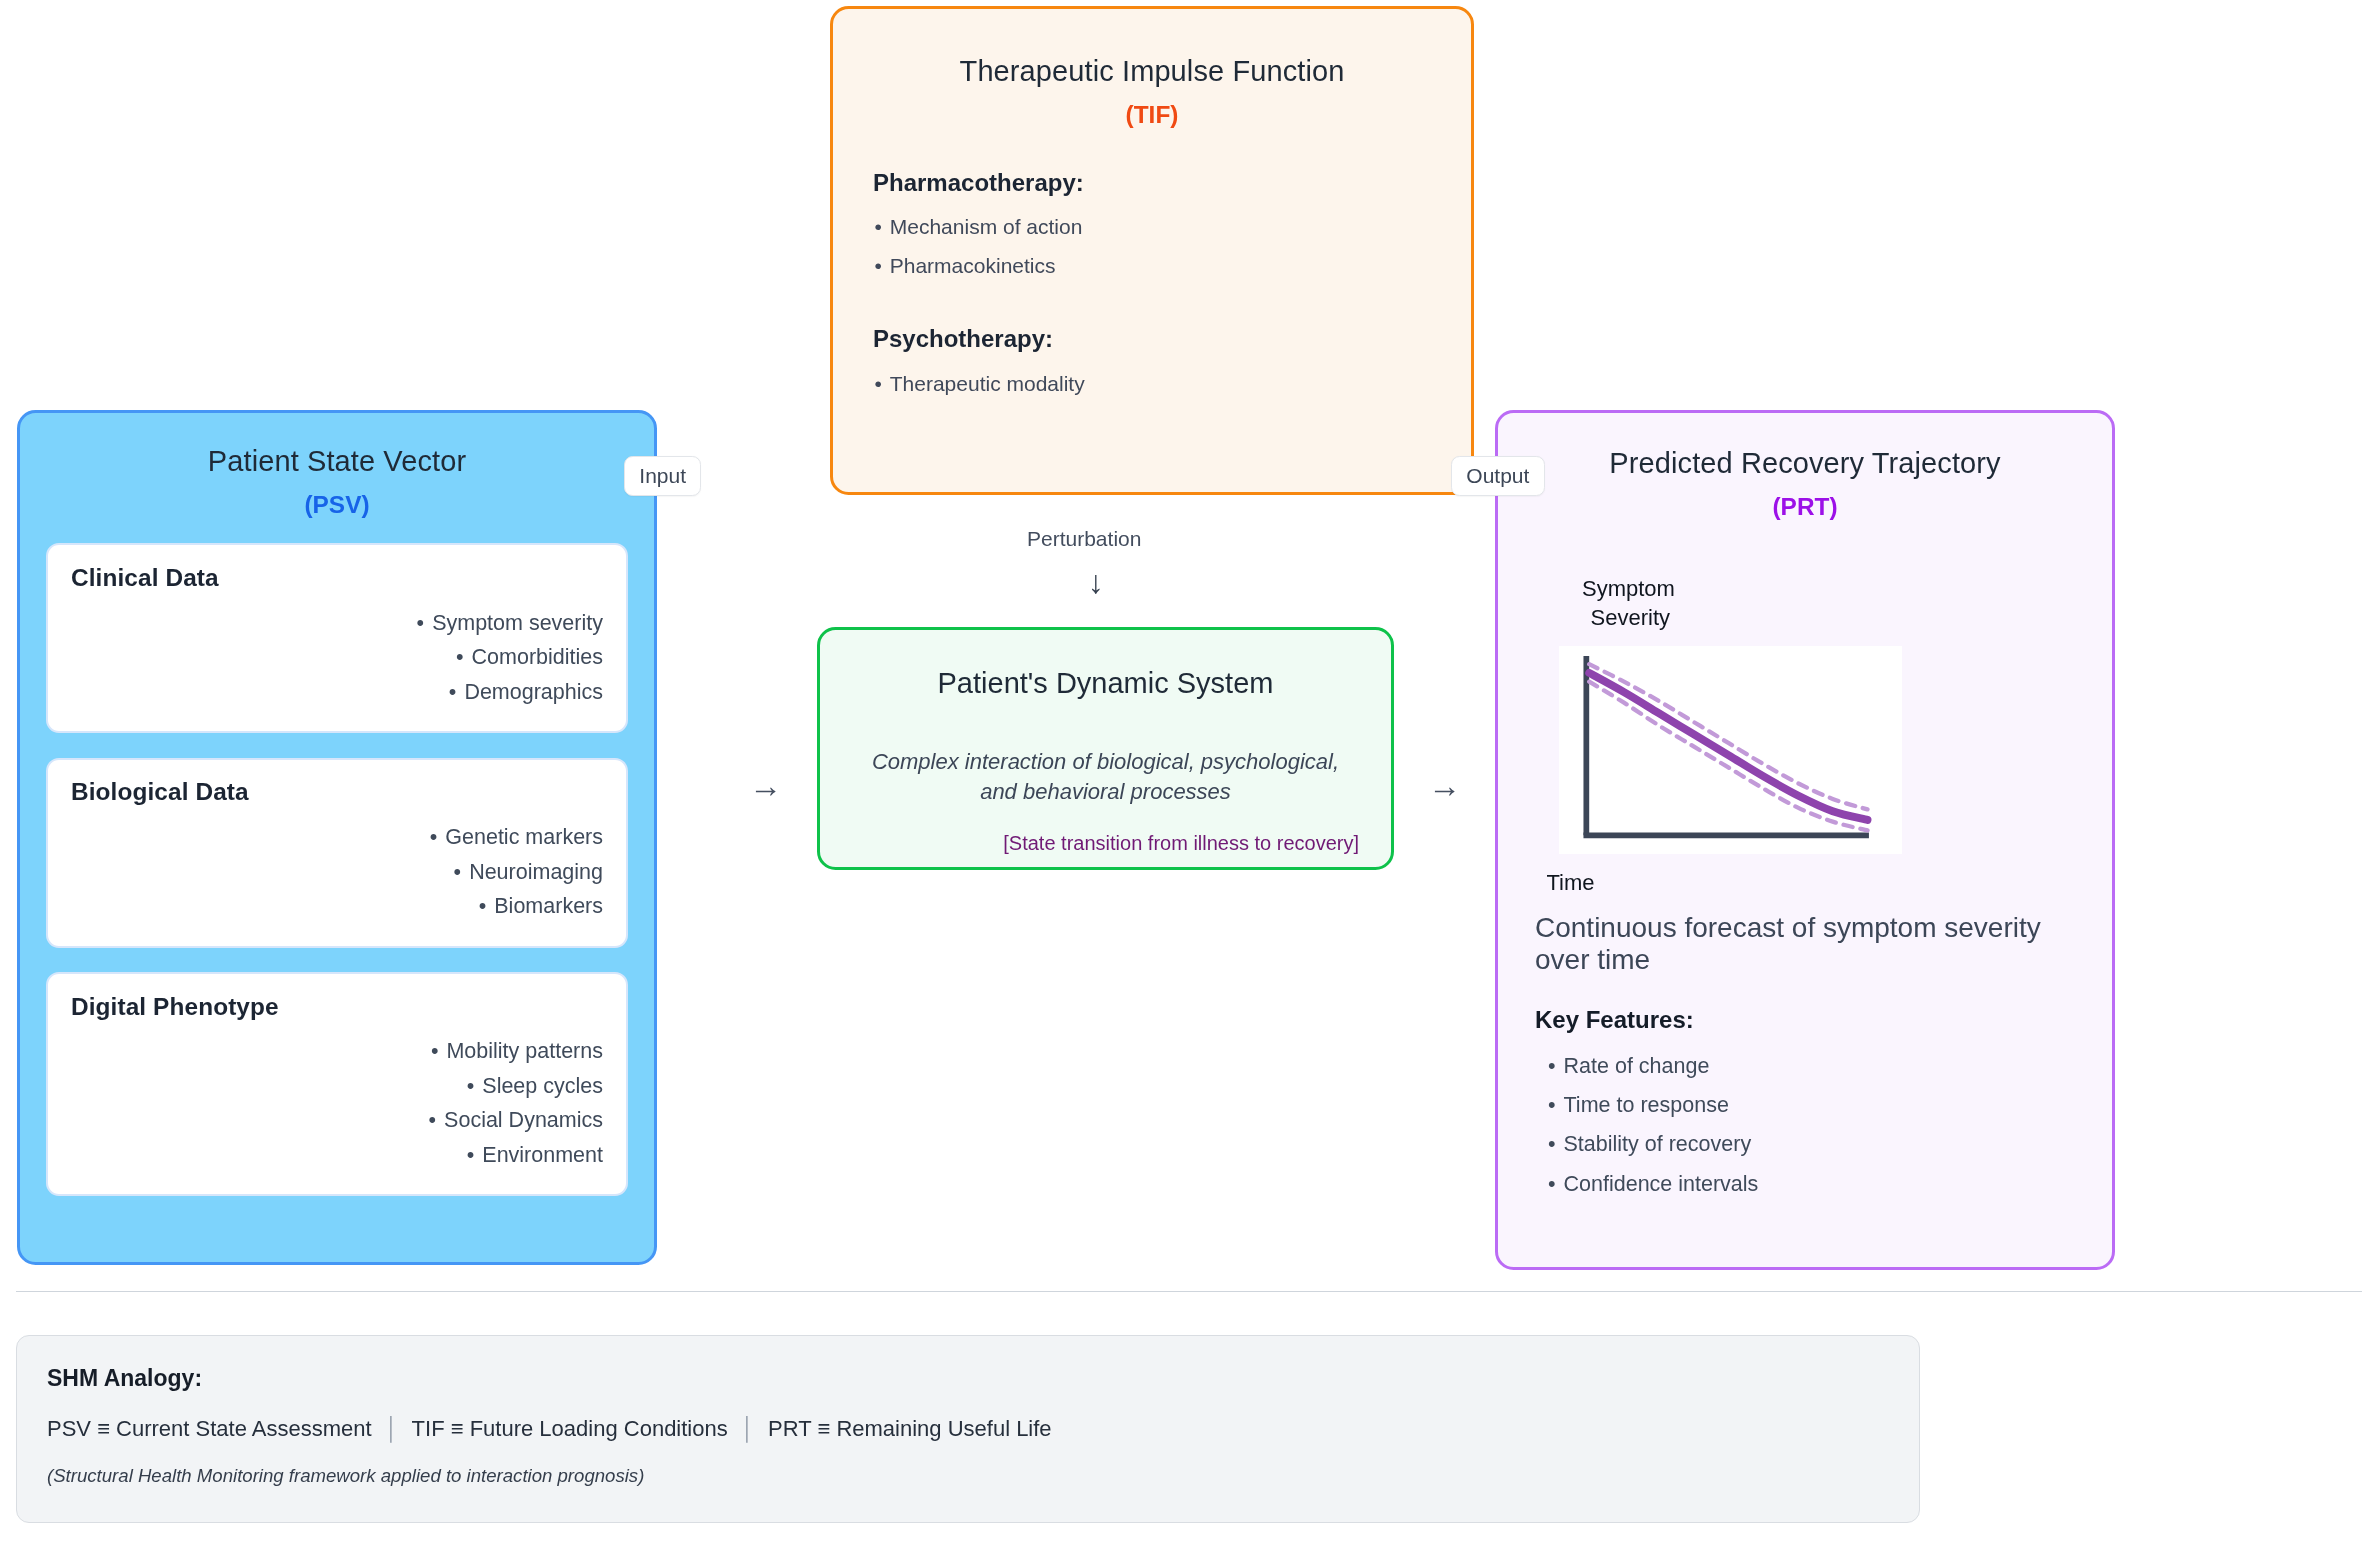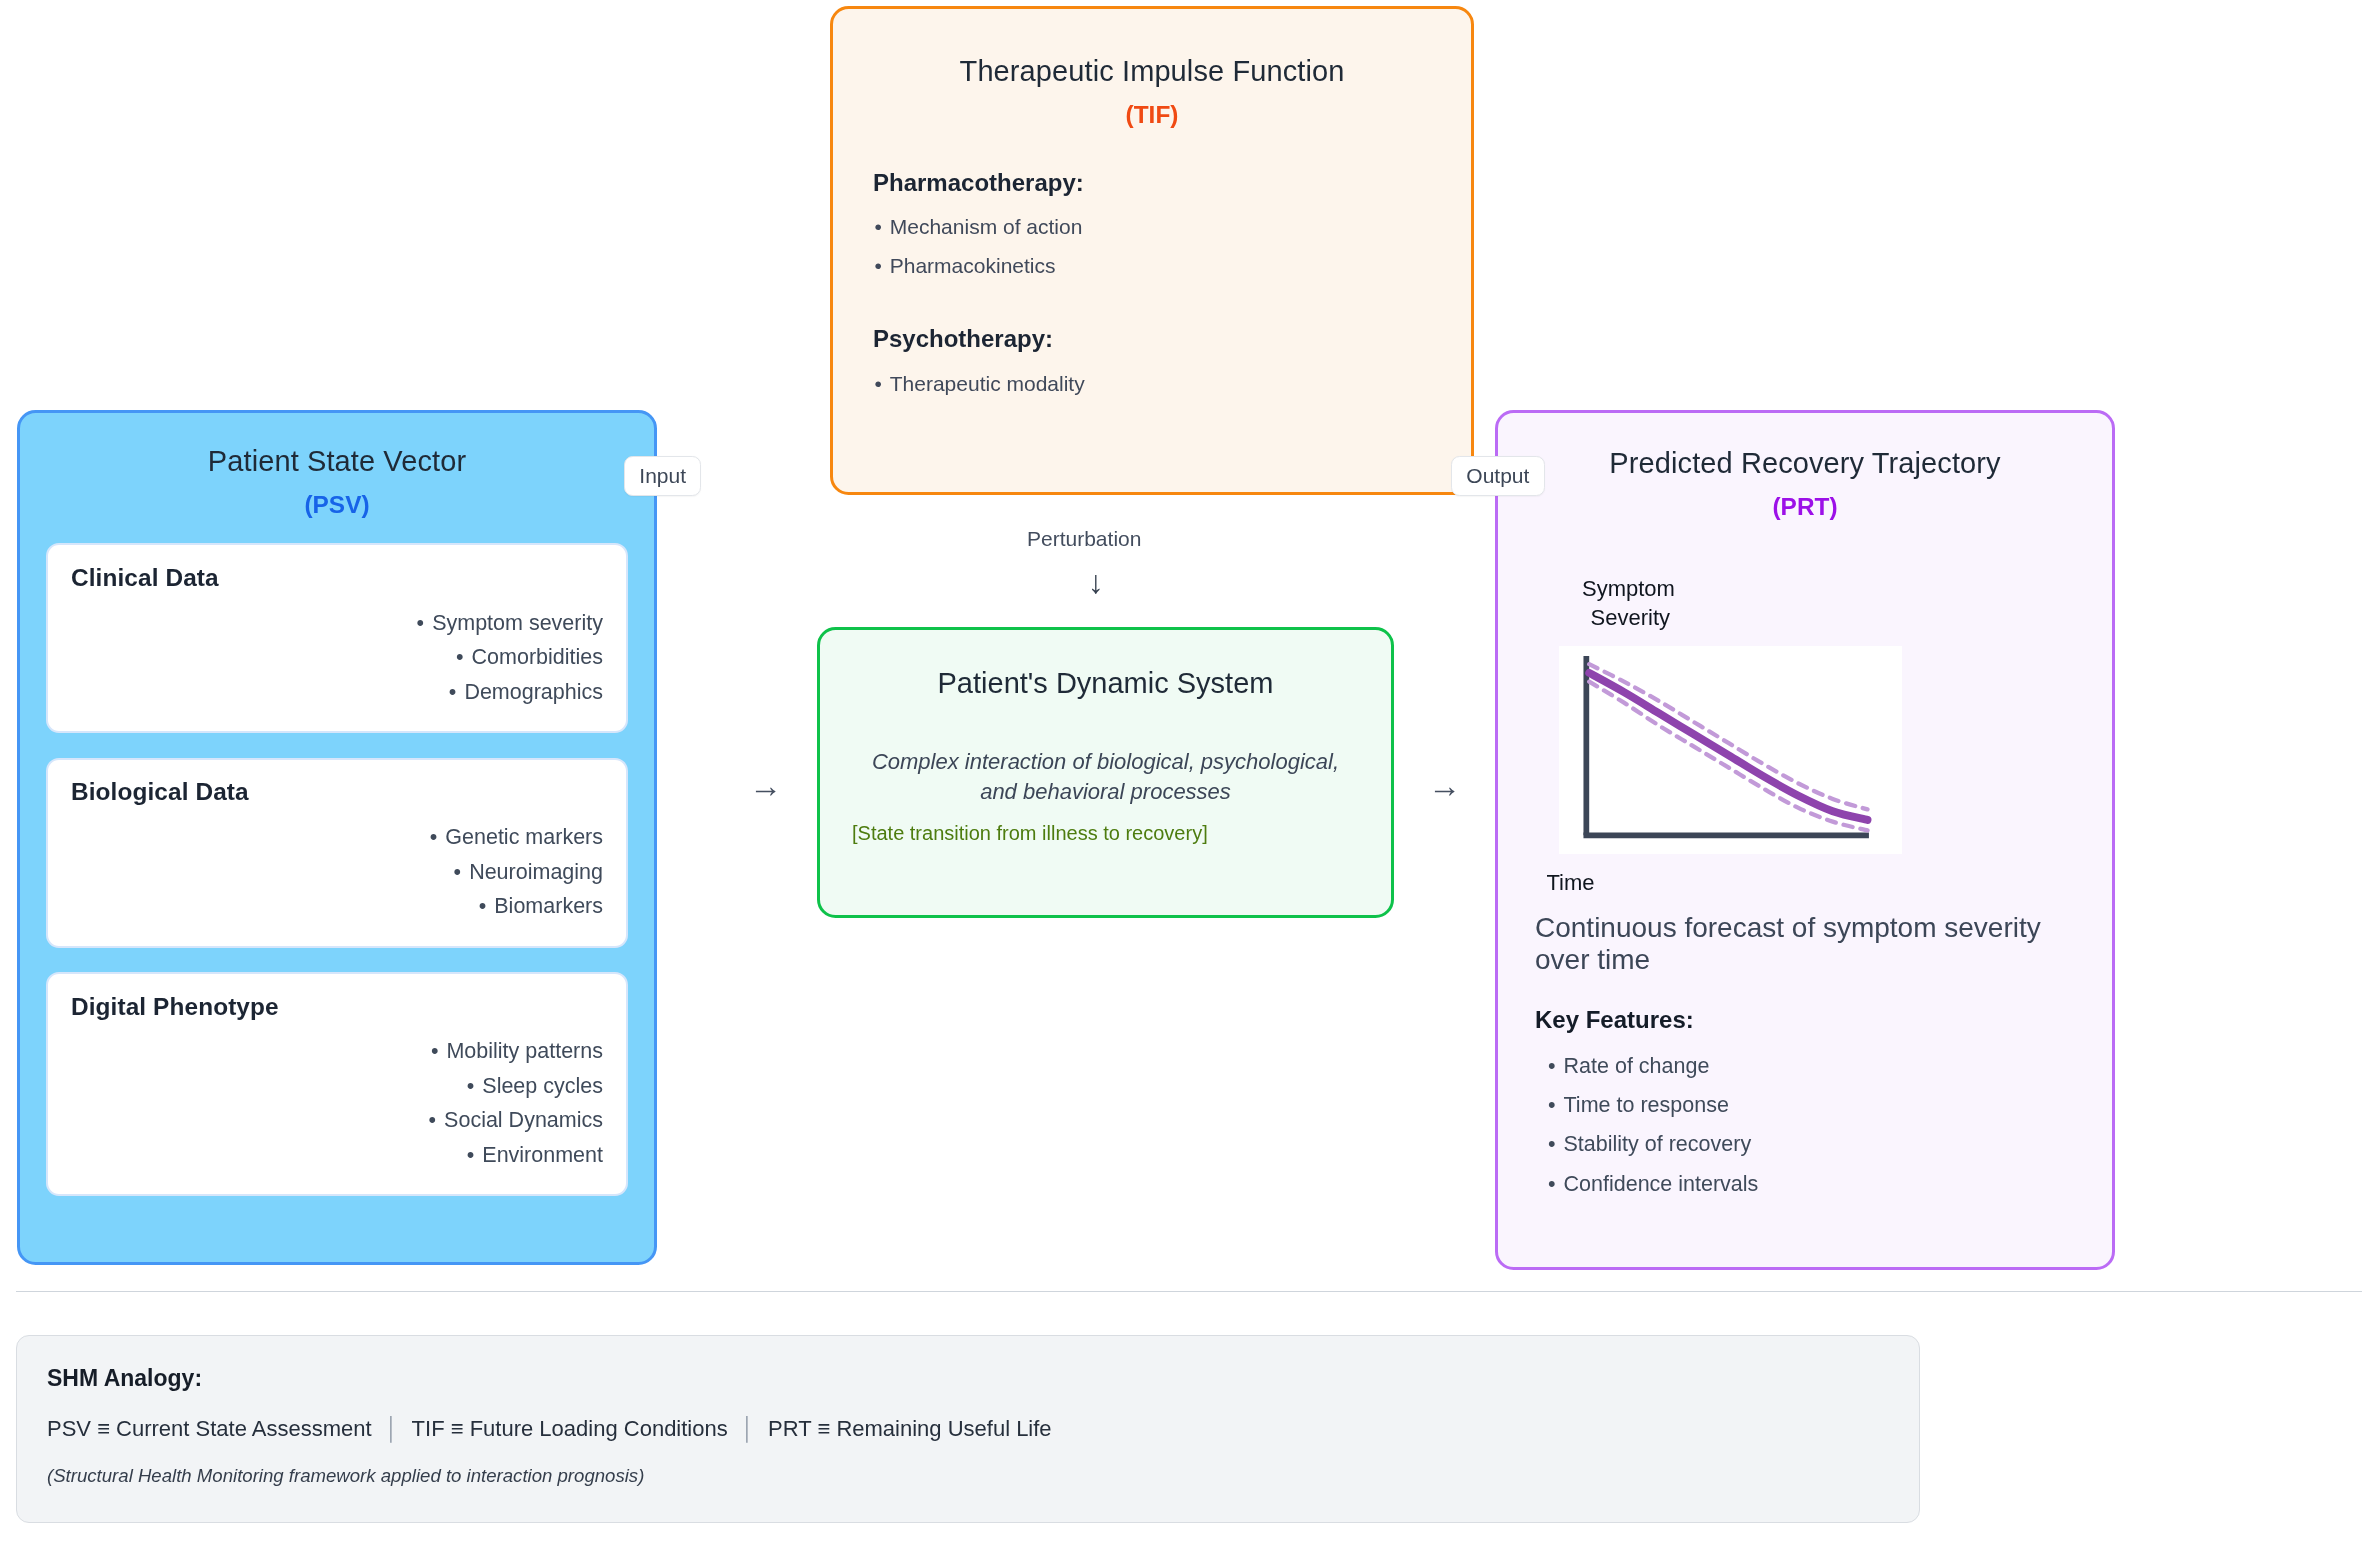--- a/index.html
+++ b/index.html
@@ -90,43 +90,43 @@
   #tif ul { list-style: none; margin-top: 11.5px; }
   #tif li {
     font-size: 21px;
     color: #40495a;
     padding: 7.2px 0 7.2px 1.4px;
   }
 
   
   #pds {
     left: 817px; top: 627px;
-    width: 577px; height: 291px;
+    width: 577px; height: 243px;
     background: #f0fbf4;
     border-color: #0ec24a;
     padding: 37px 32px 0 32px;
   }
   #pds .pds-title {
     text-align: center;
     font-size: 29px;
     color: #1f2a37;
   }
   .pds-desc {
     margin-top: 47px;
     text-align: center;
     font-size: 22px;
     font-style: italic;
     color: #3c4657;
     line-height: 1.38;
   }
   .pds-state {
-    margin-top: 14px;
-    text-align: left;
+    margin-top: 24px;
+    text-align: right;
     font-size: 20px;
-    color: #4d7c0f;
+    color: #701a75;
   }
 
   
   #prt {
     left: 1495px; top: 410px;
     width: 620px; height: 860px;
     background: #faf5fe;
     border-color: #bb6bf5;
     padding: 34px 37px 0 37px;
   }

